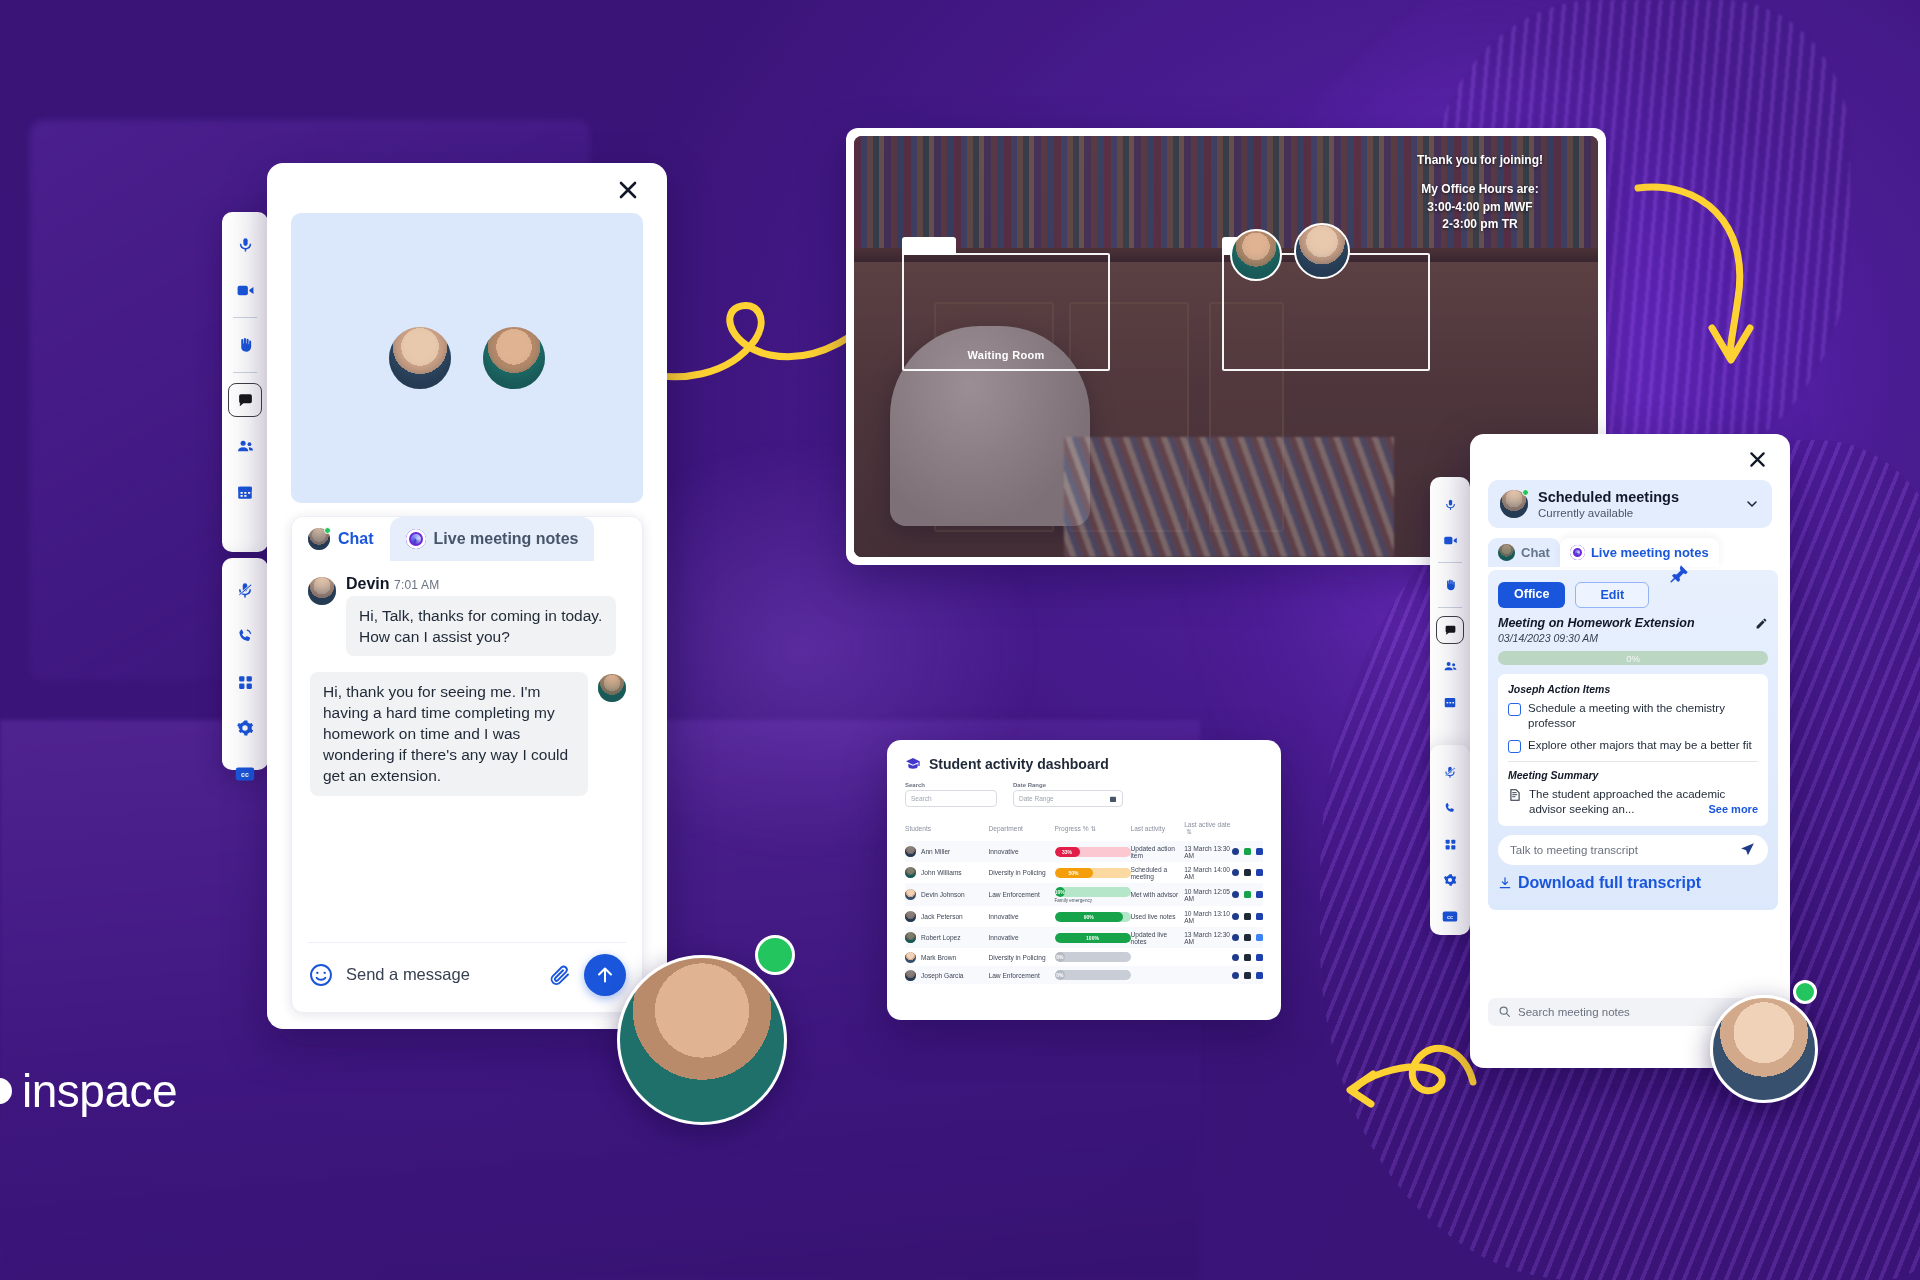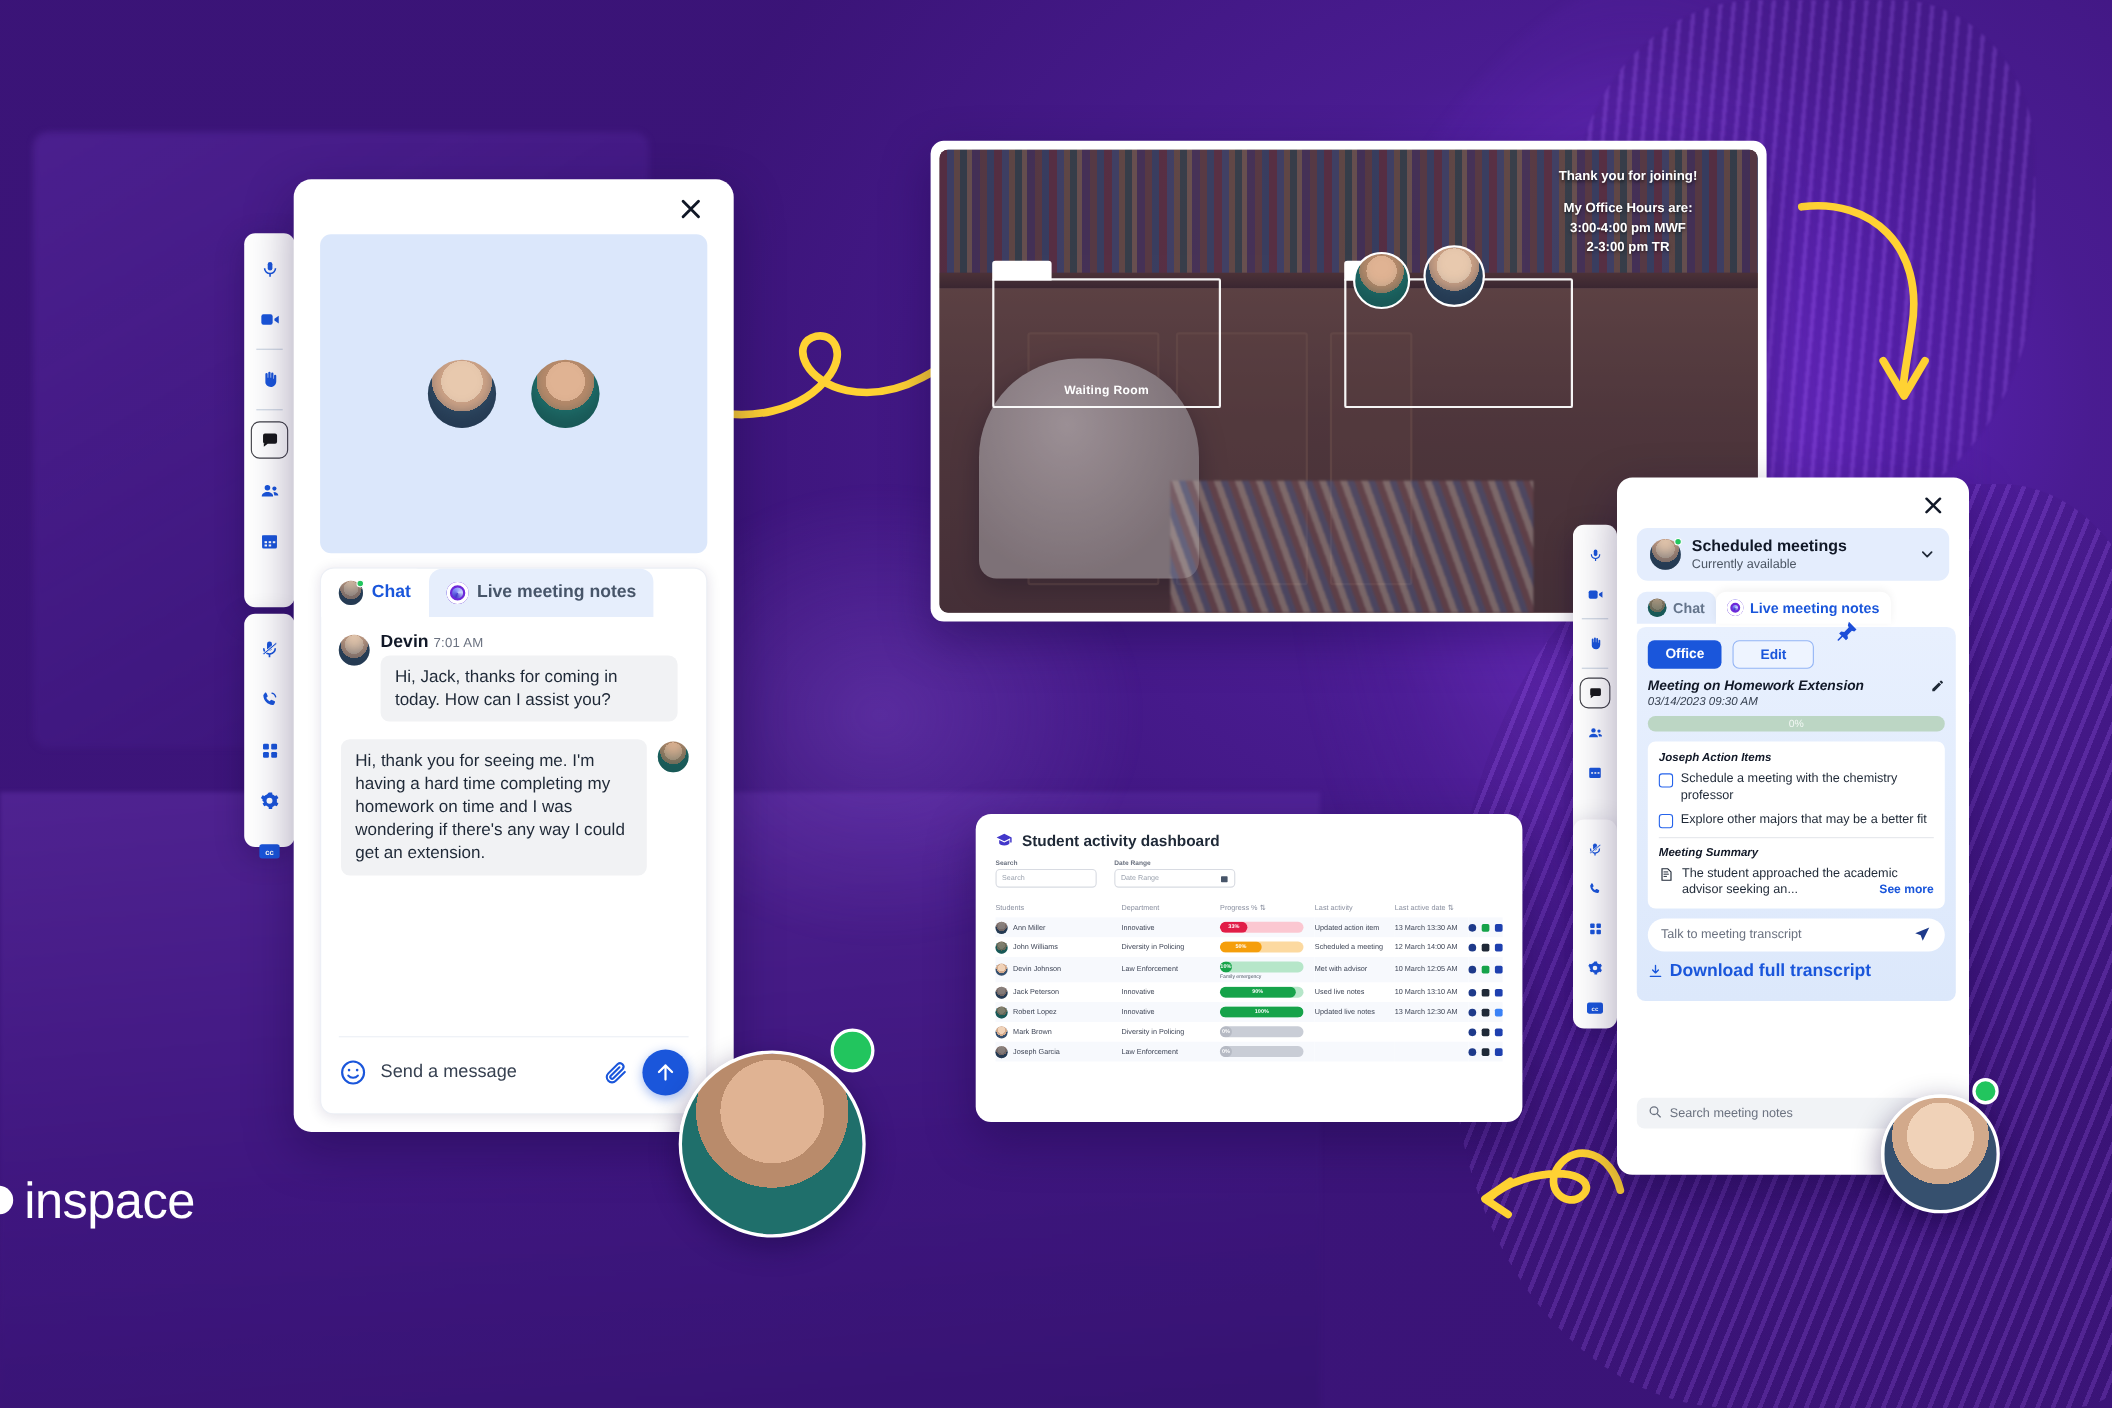--- a/index.html
+++ b/index.html
@@ -314,21 +314,21 @@
   .dl-ico { width: 14px; height: 14px;}
   .search-notes {
     position: absolute; left: 18px; bottom: 42px; right: 18px; height: 28px;
     background: #f1f3f6; border-radius: 7px;
     display:flex; align-items:center; gap: 7px; padding: 0 10px;
     font-size: 11.5px; color: #6b7280;
   }
 
   
   #dashboard {
-    left: 887px; top: 740px; width: 497px; height: 280px;
+    left: 887px; top: 740px; width: 394px; height: 280px;
     border-radius: 14px; padding: 16px 18px;
   }
   .db-head { display:flex; align-items:center; gap: 8px; margin-bottom: 10px;}
   .db-title { font-size: 14px; font-weight: 600; color: #1f2937;}
   .cap-ico { width: 16px; height: 16px; color: #4338ca;}
   .db-filters { display:flex; gap: 16px; margin-bottom: 10px;}
   .fl-label { font-size: 6px; color: #6b7280; margin-bottom: 2px; font-weight:700;}
   .fl-box {
     width: 92px; height: 17px; border: 1px solid #d8dbe2; border-radius: 4px;
     font-size: 6.5px; color: #9ca3af; display:flex; align-items:center; padding: 0 5px;
@@ -505,21 +505,21 @@
     </div>
 
     <div class="msg-area">
       <div class="msg-row">
         <div class="msg-av face-a"></div>
         <div>
           <div class="msg-head">
             <span class="msg-name">Devin</span>
             <span class="msg-time">7:01 AM</span>
           </div>
-          <div class="bubble">Hi, Jack, thanks for coming in today. How can I assist you?</div>
+          <div class="bubble">Hi, Talk, thanks for coming in today. How can I assist you?</div>
         </div>
       </div>
       <div class="msg-row right">
         <div class="bubble">Hi, thank you for seeing me. I'm having a hard time completing my homework on time and I was wondering if there's any way I could get an extension.</div>
         <div class="msg-av face-b"></div>
       </div>
     </div>
 
     <div class="cw-input">
       <span class="smiley">

